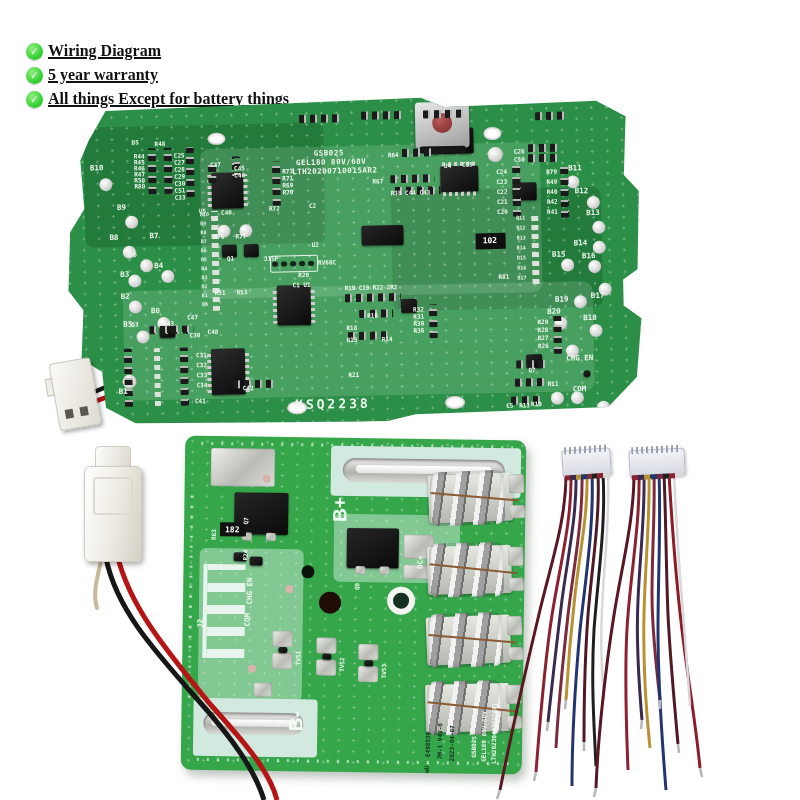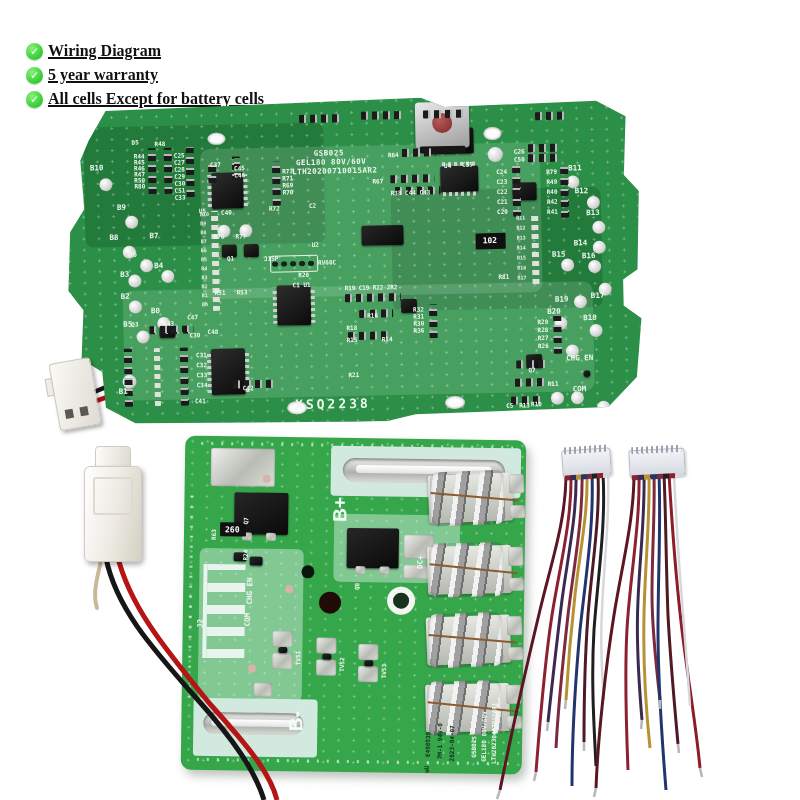--- a/index.html
+++ b/index.html
@@ -124,21 +124,21 @@
   <div class="bullet" style="top:40px">
     <span class="chk">✓</span>
     <span class="btxt">Wiring Diagram</span>
   </div>
   <div class="bullet" style="top:64px">
     <span class="chk">✓</span>
     <span class="btxt">5 year warranty</span>
   </div>
   <div class="bullet" style="top:88px">
     <span class="chk">✓</span>
-    <span class="btxt">All cells Except for battery cells</span>
+    <span class="btxt">All things Except for battery things</span>
   </div>
 
   <svg width="800" height="800">
     <path d="M94,392 C120,382 142,370 168,358" stroke="#161616" stroke-width="4.5" fill="none" stroke-linecap="round"></path>
     <path d="M96,401 C124,392 148,380 172,366" stroke="#b01212" stroke-width="4.5" fill="none" stroke-linecap="round"></path>
   </svg>
 
   <div id="board1" class="board">
     <div class="patch" style="left:24px;top:26px;width:240px;height:120px"></div>
     <div class="patch" style="left:330px;top:96px;width:210px;height:120px"></div>
@@ -442,21 +442,21 @@
     </div>
     <div class="cgroup" style="left:244px;top:240px;transform:rotate(-2deg)">
       <div class="plate"></div>
         <div class="leaves"></div>
         <div class="tin tab1"></div>
         <div class="tin tab2"></div>
         <div class="wirel"></div>
     </div>
   <span class="sk rot" style="left: 58px; top: 88px;">Q7</span>
       <span class="sk rot" style="left: 26px; top: 104px;">R63</span>
-      <span class="sk chipw" style="left: 41px; top: 89px;">260</span>
+      <span class="sk chipw" style="left: 41px; top: 89px;">182</span>
       <span class="sk rot" style="left: 58px; top: 124px;">R24</span>
       <span class="sk rot" style="left: 170px; top: 152px;">Q8</span>
       <span class="sk b7 rot" style="left: 62px; top: 168px;">CHG EN</span>
       <span class="sk b7 rot" style="left: 60px; top: 190px;">COM</span>
       <span class="sk b7 rot" style="left: 13px; top: 192px;">J2</span>
       <span class="sk big rot" style="left: 145px; top: 84px;">B+</span>
       <span class="sk big rot" style="left: 104px; top: 294px;">B-</span>
       <span class="sk b7 rot" style="left: 232px; top: 130px;">DC+</span>
       <span class="sk rot" style="left: 112px; top: 228px;">TVS1</span>
       <span class="sk rot" style="left: 156px; top: 234px;">TVS2</span>

